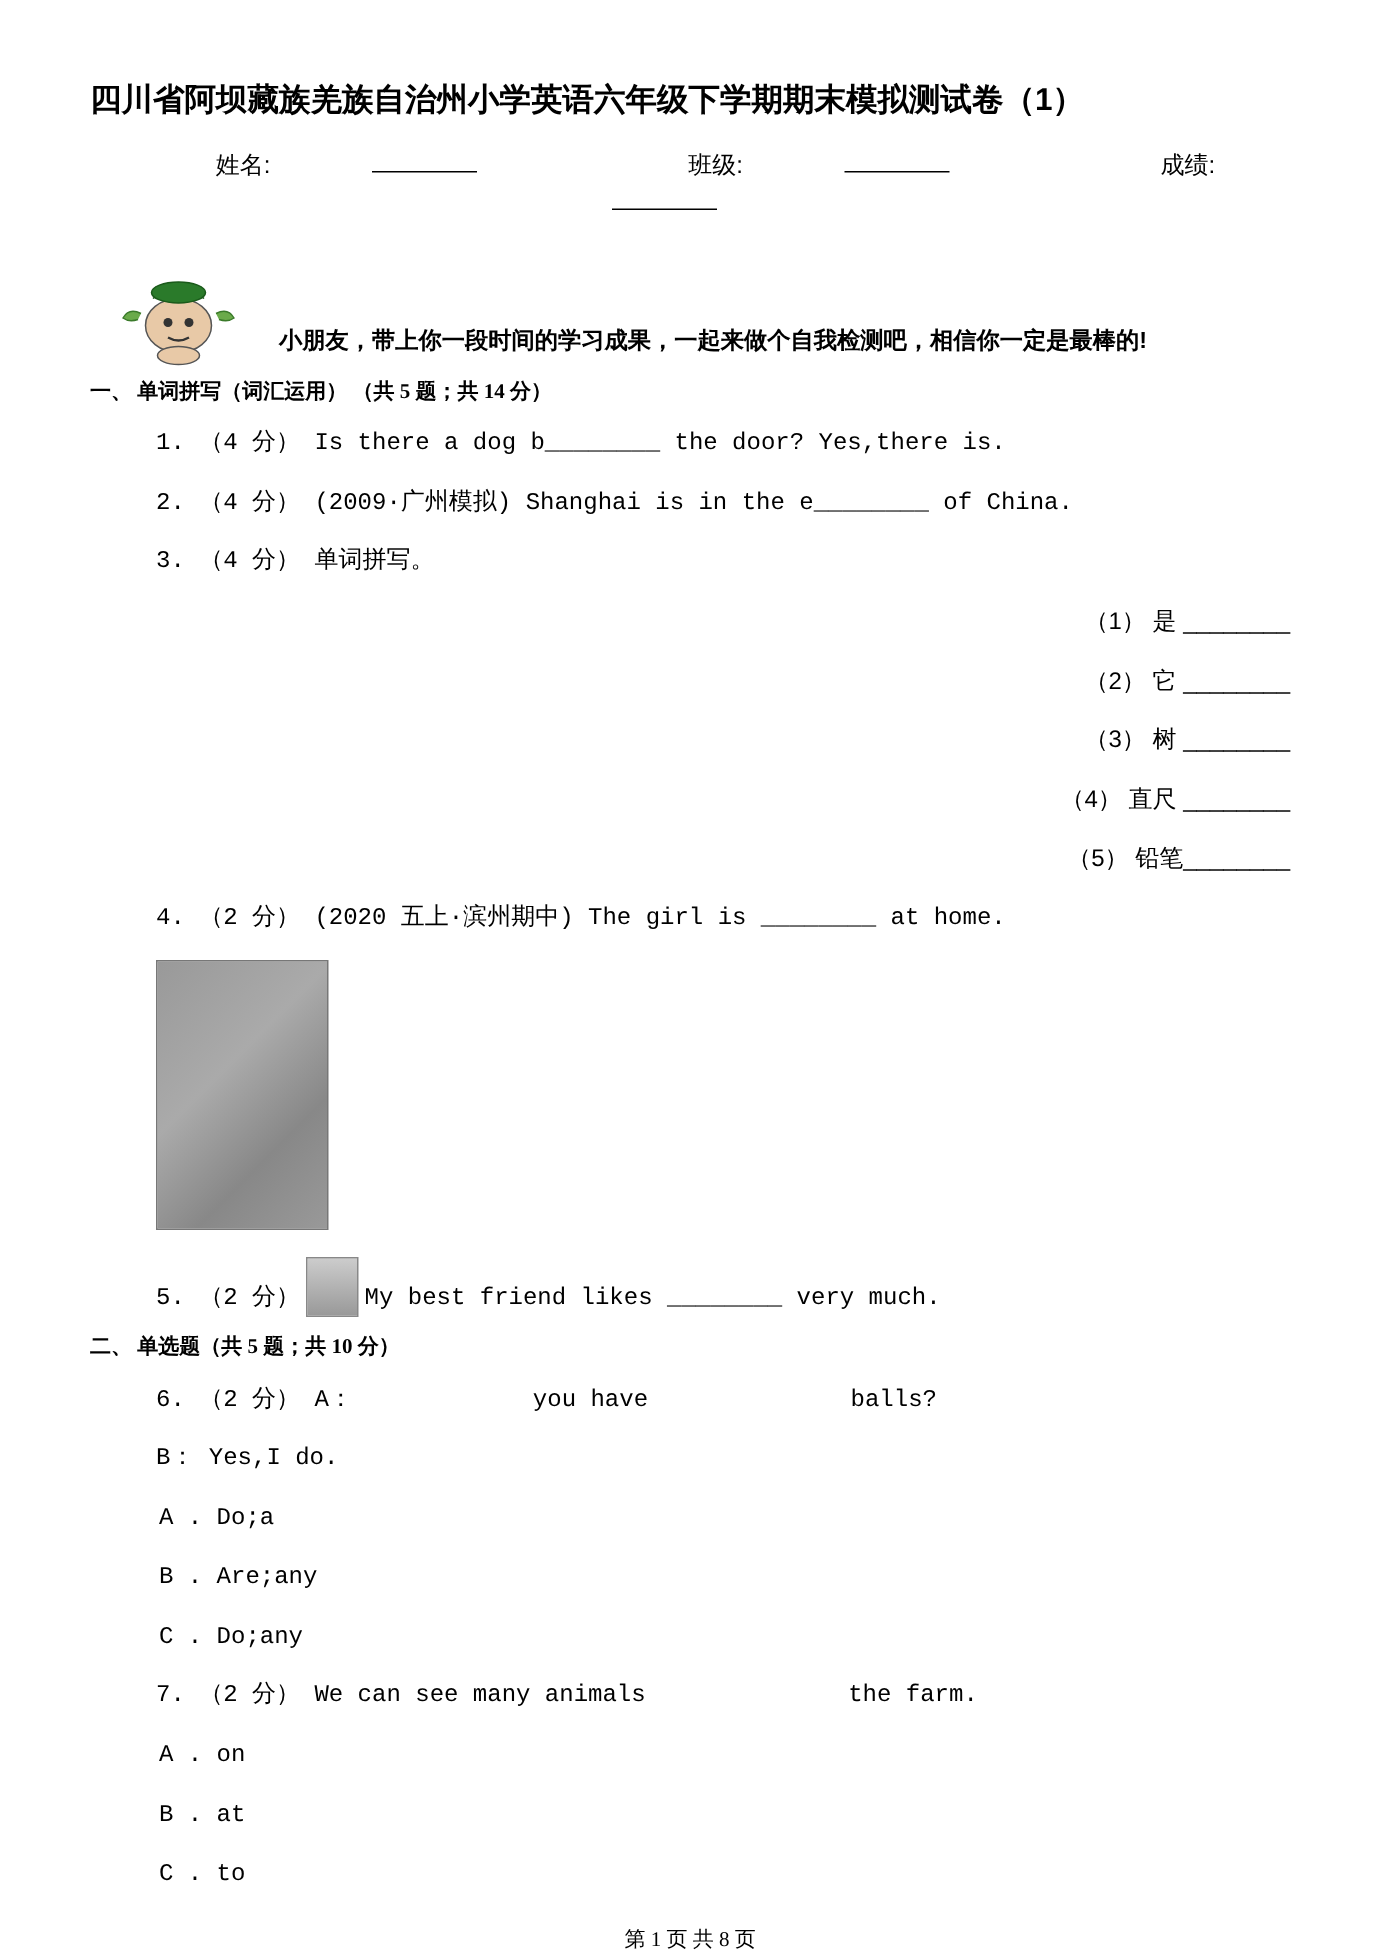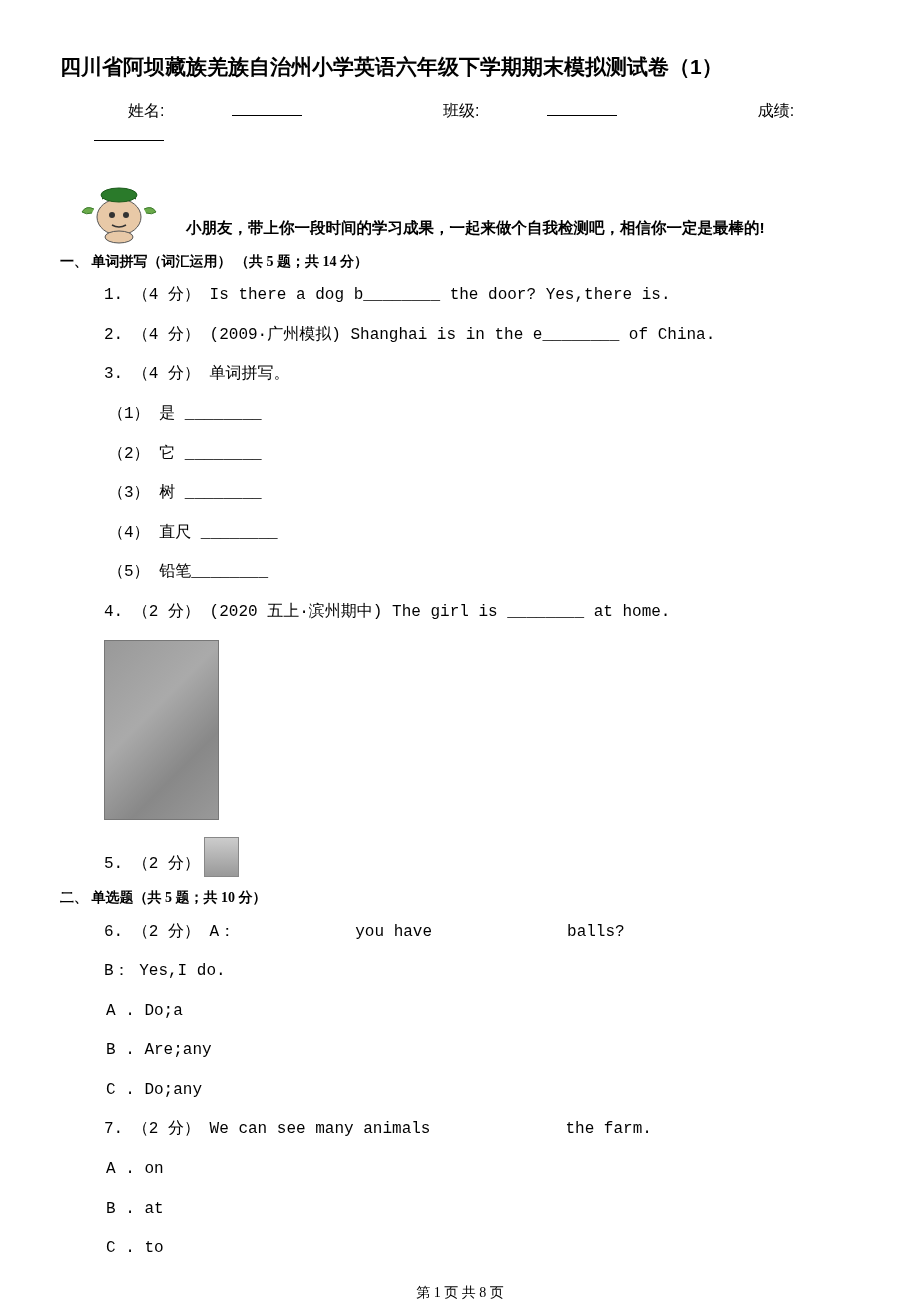--- a/index.html
+++ b/index.html
@@ -16,20 +16,21 @@
       font-size: 16px;
       line-height: 1.6;
     }
     .title {
       font-size: 21px;
       font-weight: bold;
       margin-bottom: 14px;
       font-family: "SimHei", "黑体", sans-serif;
     }
     .info-line {
+      text-align: center;
       margin-bottom: 18px;
       font-family: "SimHei", "黑体", sans-serif;
     }
     .info-line span {
       margin: 0 34px;
     }
     .blank {
       display: inline-block;
       border-bottom: 1px solid #000;
       min-width: 70px;
@@ -61,23 +62,23 @@
       font-weight: bold;
       font-size: 14px;
       margin: 4px 0 10px 0;
     }
     .question {
       margin-left: 44px;
       margin-bottom: 14px;
       font-family: "Courier New", "SimSun", monospace;
     }
     .sub-question {
-      margin-left: 48px;
       margin-bottom: 14px;
-      font-family: Liberation Mono, monospace;
+      font-family: Liberation Sans, sans-serif;
+      text-align: right;
     }
     .option {
       margin-left: 44px;
       margin-bottom: 14px;
       font-family: "Courier New", "SimSun", monospace;
     }
     .img-placeholder {
       display: inline-block;
       background: #888;
       margin-left: 44px;
@@ -163,20 +164,21 @@
 <div class="sub-question">（3） 树 ________</div>
 <div class="sub-question">（4） 直尺 ________</div>
 <div class="sub-question">（5） 铅笔________</div>
 <div class="question">4. （2 分） (2020 五上·滨州期中) The girl is ________ at home.</div>
 
 <div class="img-placeholder img-girl"></div>
 
 <div class="q-row-with-icon">
   <span>5. （2 分）</span>
   <span class="small-icon"></span>
+  <span> My best friend likes ________ very much.</span>
 </div>
 
 <div class="section-header">二、 单选题（共 5 题；共 10 分）</div>
 
 <div class="question">
   <span>6. （2 分） A：</span><span class="gap"></span><span>you have</span><span class="gap2"></span><span>balls?</span>
 </div>
 <div class="option">B： Yes,I do.</div>
 <div class="option"><span class="option-gap"></span><span>A . Do;a</span></div>
 <div class="option"><span class="option-gap"></span><span>B . Are;any</span></div>

